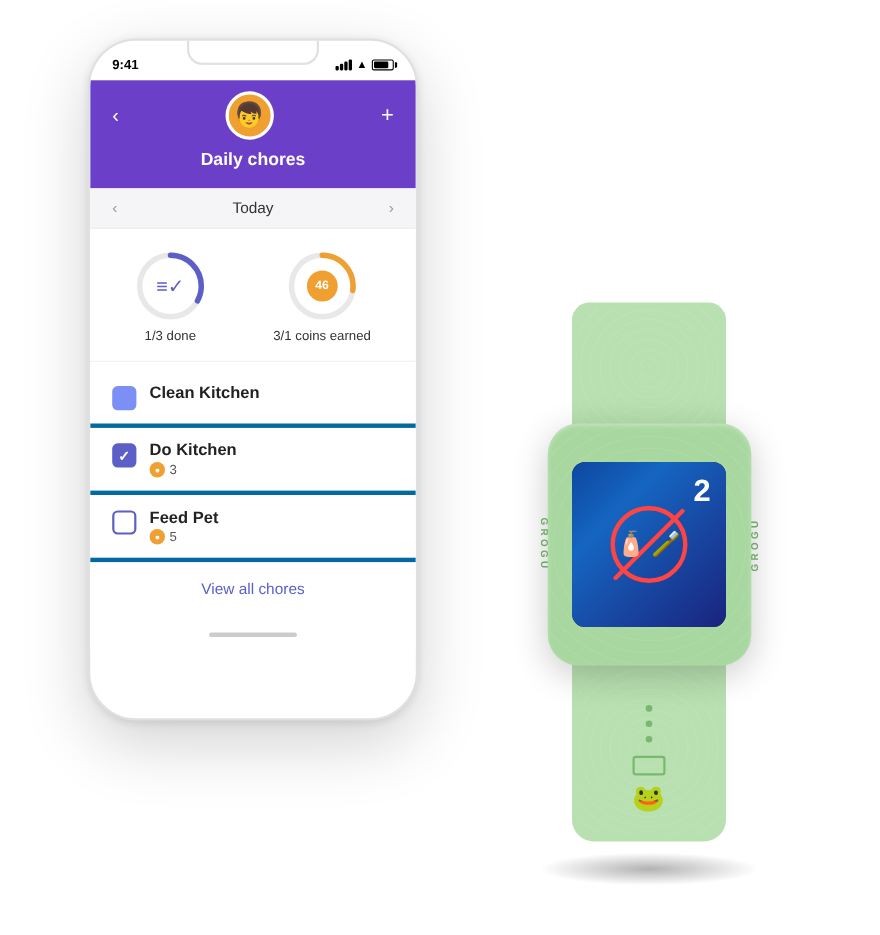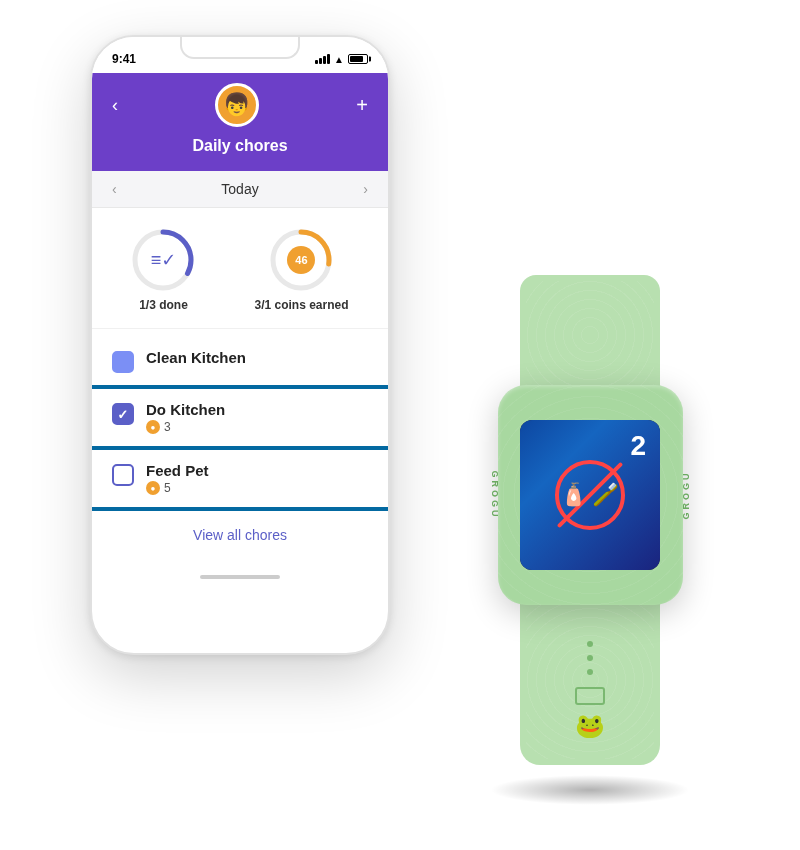--- a/index.html
+++ b/index.html
@@ -20,21 +20,21 @@
       width: 700px;
       height: 820px;
       display: flex;
       align-items: center;
       justify-content: center;
     }
 
     
     .phone {
       position: absolute;
-      left: 40px;
+      left: 30px;
       top: 20px;
       width: 300px;
       height: 620px;
       background: #ffffff;
       border-radius: 44px;
       box-shadow: 0 20px 60px rgba(0,0,0,0.18), 0 2px 8px rgba(0,0,0,0.1);
       border: 2px solid #e0e0e0;
       overflow: hidden;
       z-index: 2;
     }
@@ -255,21 +255,21 @@
       justify-content: center;
       font-size: 11px;
       font-weight: 700;
       color: #fff;
       z-index: 1;
     }
 
     .stat-label {
       font-size: 12px;
       color: #333;
-      font-weight: 700;
+      font-weight: 400;
       text-align: center;
     }
 
     
     .chores-list {
       background: #fff;
       padding: 8px 0;
       flex: 1;
     }
 

